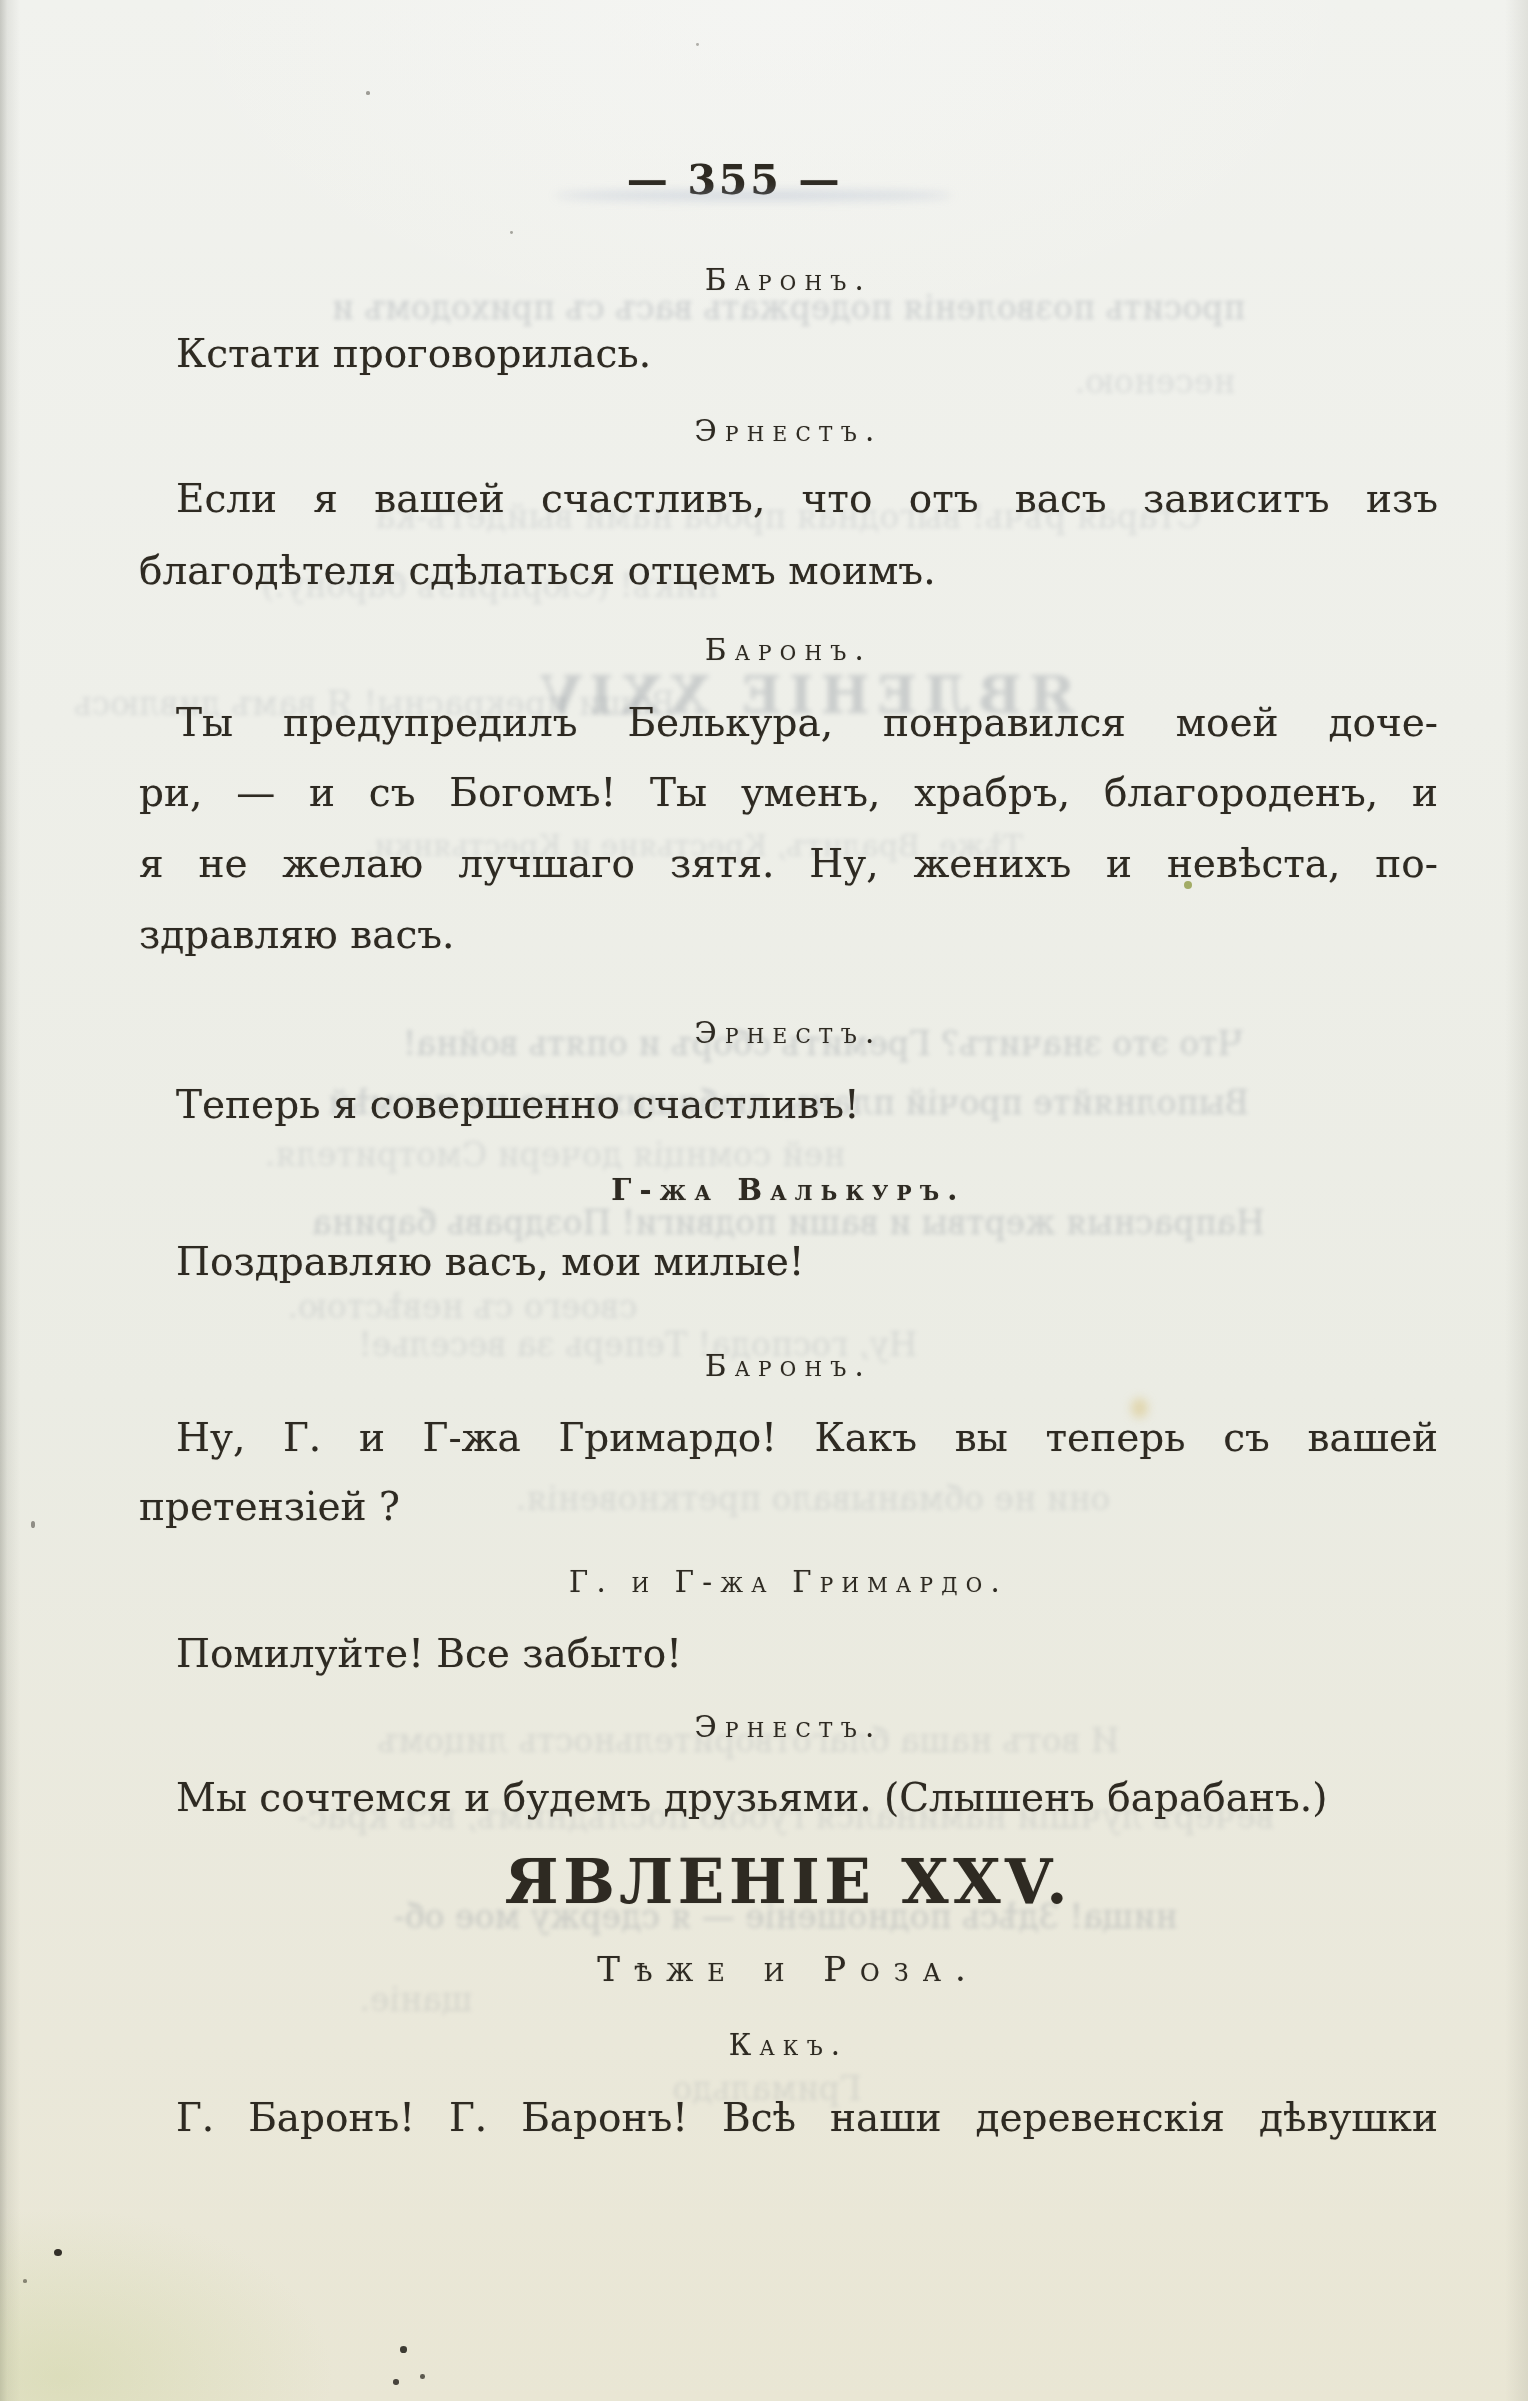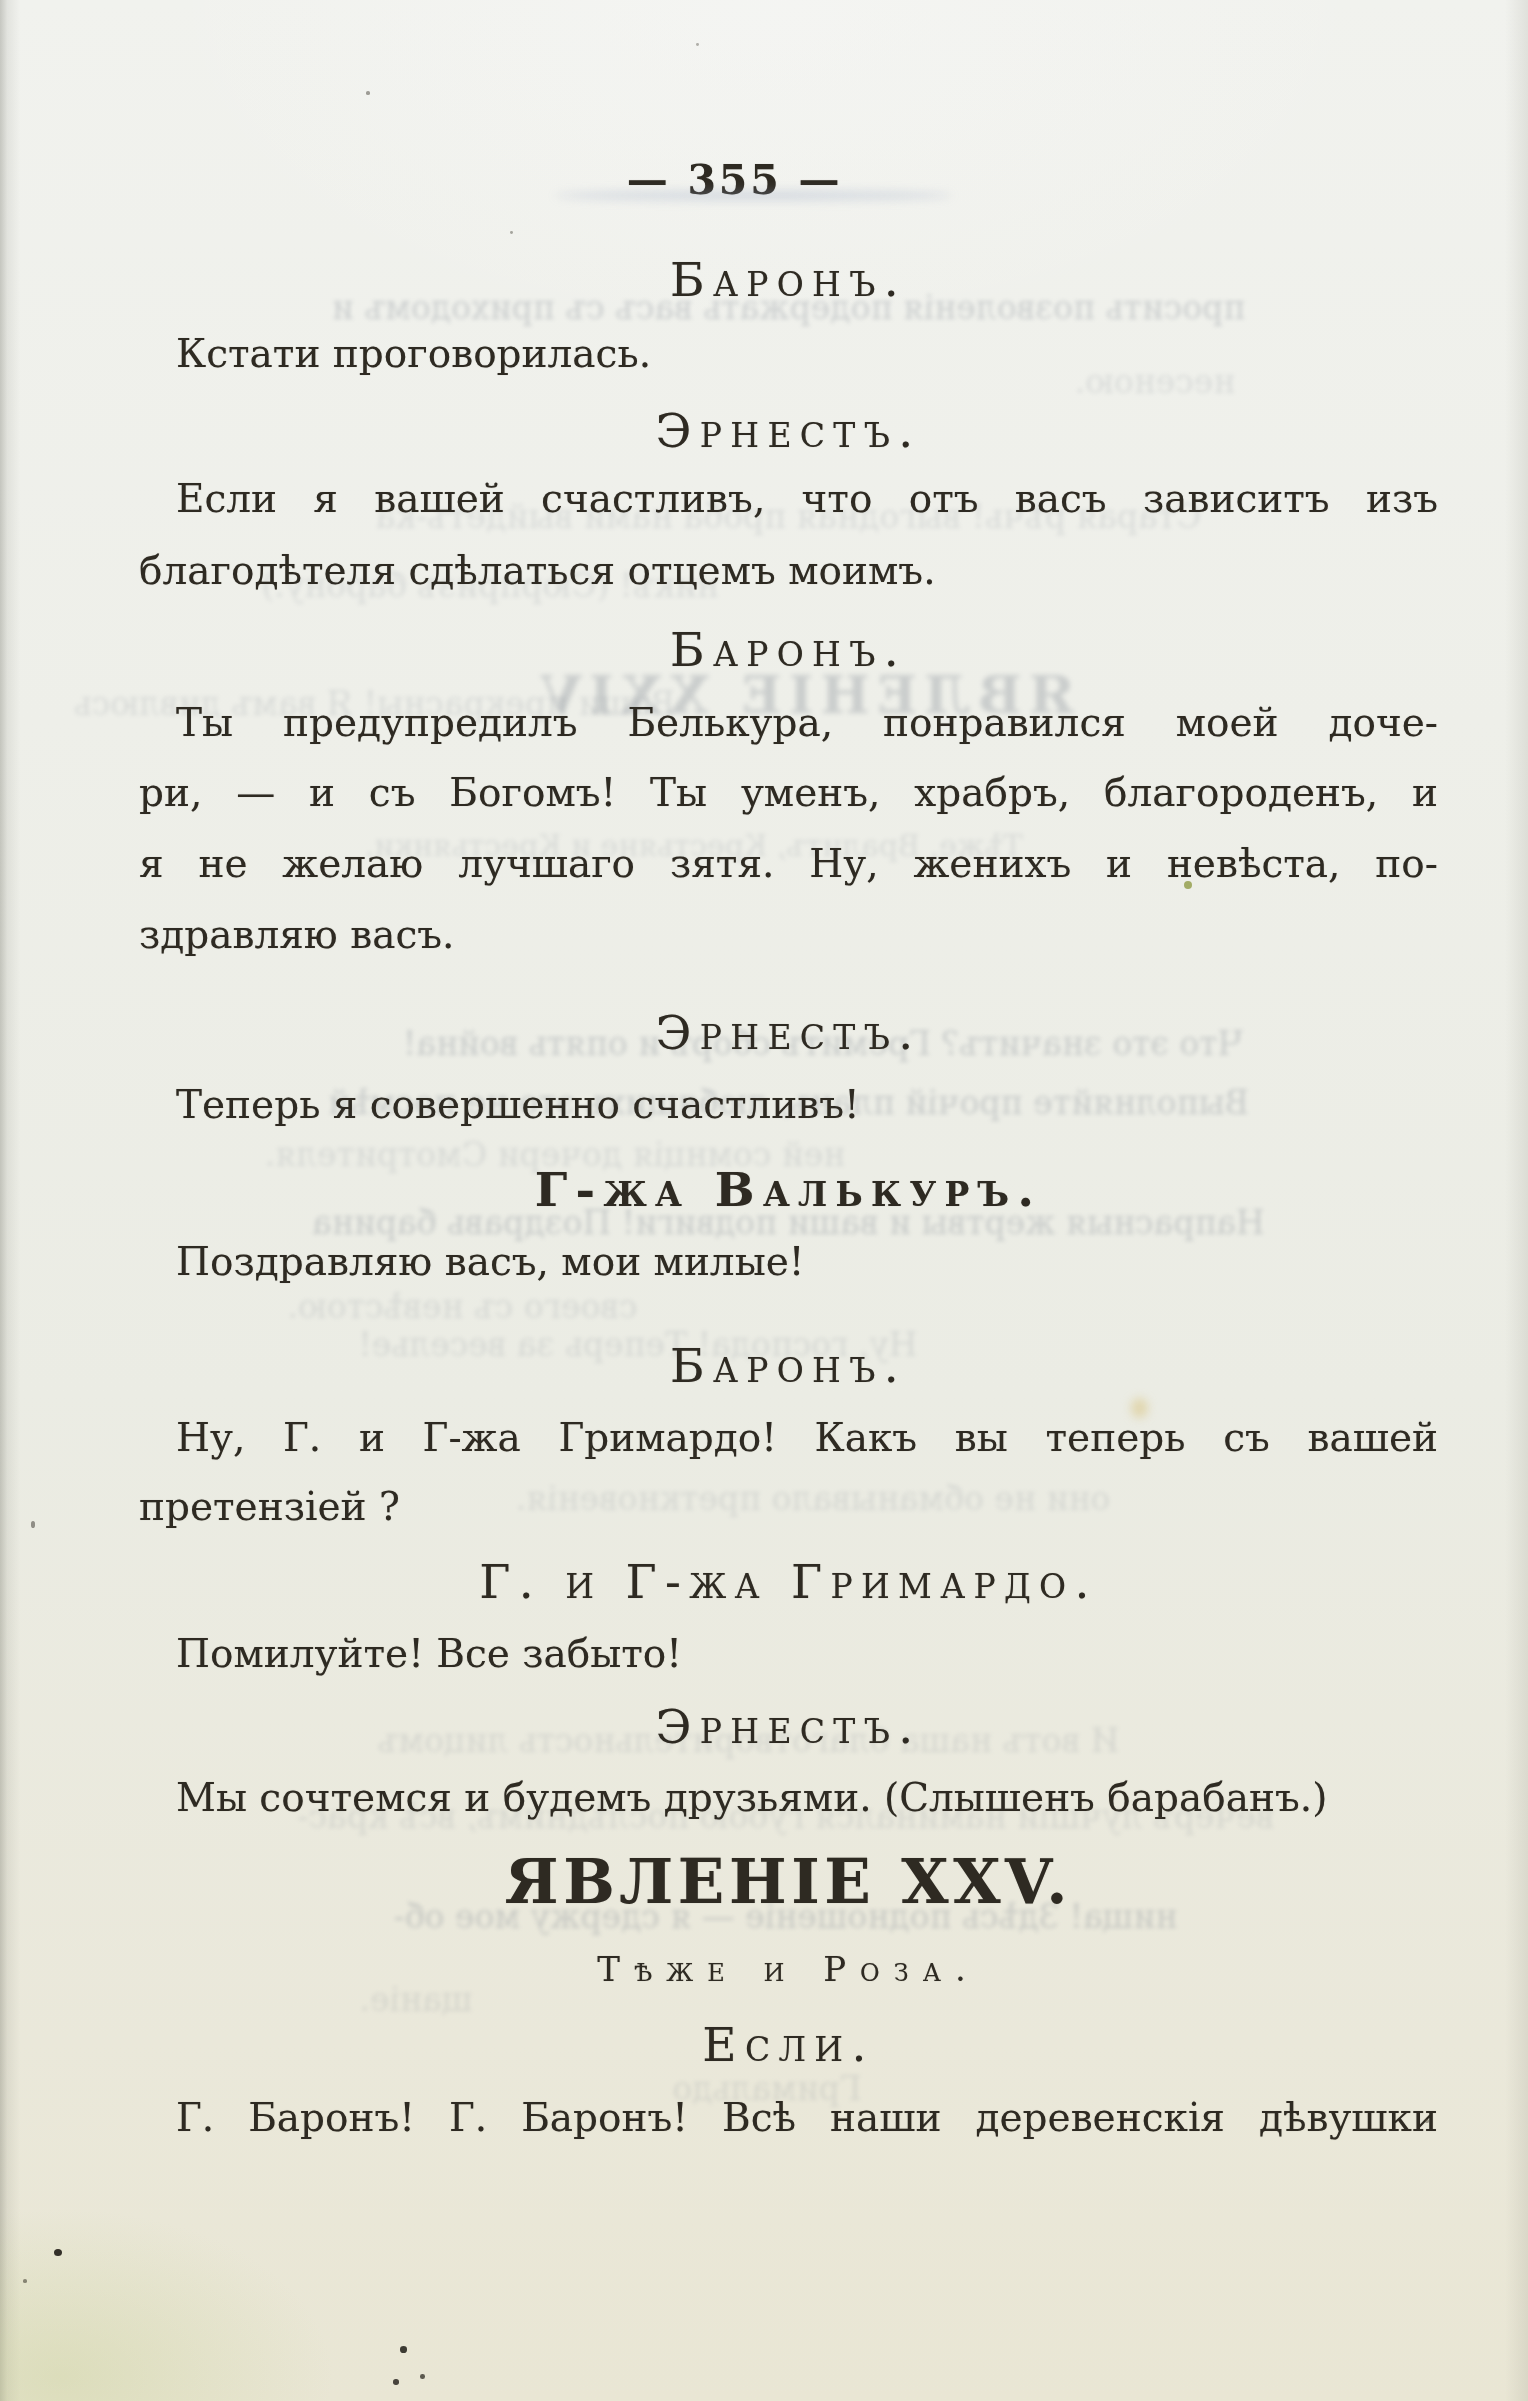--- a/index.html
+++ b/index.html
@@ -18,21 +18,21 @@
   }
   
   .block{
     position:absolute;left:139px;width:1299px;
     font-size:39px;line-height:46px;
     color:#2e2a22;
     text-shadow:0 0 0.9px rgba(46,42,34,.35);
   }
   .just{text-align:justify;text-align-last:justify;}
   .indent{text-indent:37px;}
-  .speaker{text-align:center;font-variant:small-caps;letter-spacing:8.3px;font-size:47px;}
+  .speaker{text-align:center;font-variant:small-caps;letter-spacing:8.3px;font-size:29px;}
   .pagenum{text-align:center;font-size:41px;letter-spacing:2.8px;transform:translateX(-54px);}
   .scene-title{text-align:center;font-size:61px;font-weight:bold;letter-spacing:4.6px;line-height:65px;}
   .scene-sub{text-align:center;font-variant:small-caps;letter-spacing:14px;font-size:34px;}
   
   .ghost{
     position:absolute;
     transform:scaleX(-1);
     filter:blur(2px);
     color:#79818c;
     opacity:.30;
@@ -98,21 +98,21 @@
 
   <div class="block indent" style="top:1631px;">Помилуйте! Все забыто!</div>
   <div class="block speaker" style="top:1559px;">Г. и Г-жа Гримардо.</div>
 
   <div class="block speaker" style="top:1704px;">Эрнестъ.</div>
   <div class="block indent" style="top:1775px;">Мы сочтемся и будемъ друзьями. (Слышенъ барабанъ.)</div>
 
   <div class="block scene-sub" style="top:1946px;">Тѣже и Роза.</div>
   <div class="block scene-title" style="top:1849px;">ЯВЛЕНІЕ XXV.</div>
 
-  <div class="block speaker" style="top:2022px;">Если.</div>
+  <div class="block speaker" style="top:2022px;">Какъ.</div>
   <div class="block just indent" style="top:2095px;">Г. Баронъ! Г. Баронъ! Всѣ наши деревенскія дѣвушки</div>
 
   <div class="smear" style="top:190px;left:555px;width:397px;height:11px;background:rgba(150,165,195,.28);"></div>
   <div class="speck" style="top:881px;left:1184px;width:8.3px;height:8.3px;background:#95a04f;opacity:.85;"></div>
   <div class="smear" style="top:1398px;left:1131px;width:16.6px;height:20.3px;background:rgba(216,194,122,.5);"></div>
   <div class="speck" style="top:2249px;left:54px;width:8.3px;height:7.4px;background:#1f1c16;opacity:.9;"></div>
   <div class="speck" style="top:2279px;left:23px;width:3.7px;height:3.7px;background:#3a362c;opacity:.55;"></div>
   <div class="speck" style="top:2346px;left:400px;width:7.4px;height:6.5px;background:#1f1c16;opacity:.85;"></div>
   <div class="speck" style="top:2379px;left:393px;width:5.5px;height:5.5px;background:#1f1c16;opacity:.8;"></div>
   <div class="speck" style="top:2374px;left:420px;width:4.6px;height:4.6px;background:#1f1c16;opacity:.7;"></div>

